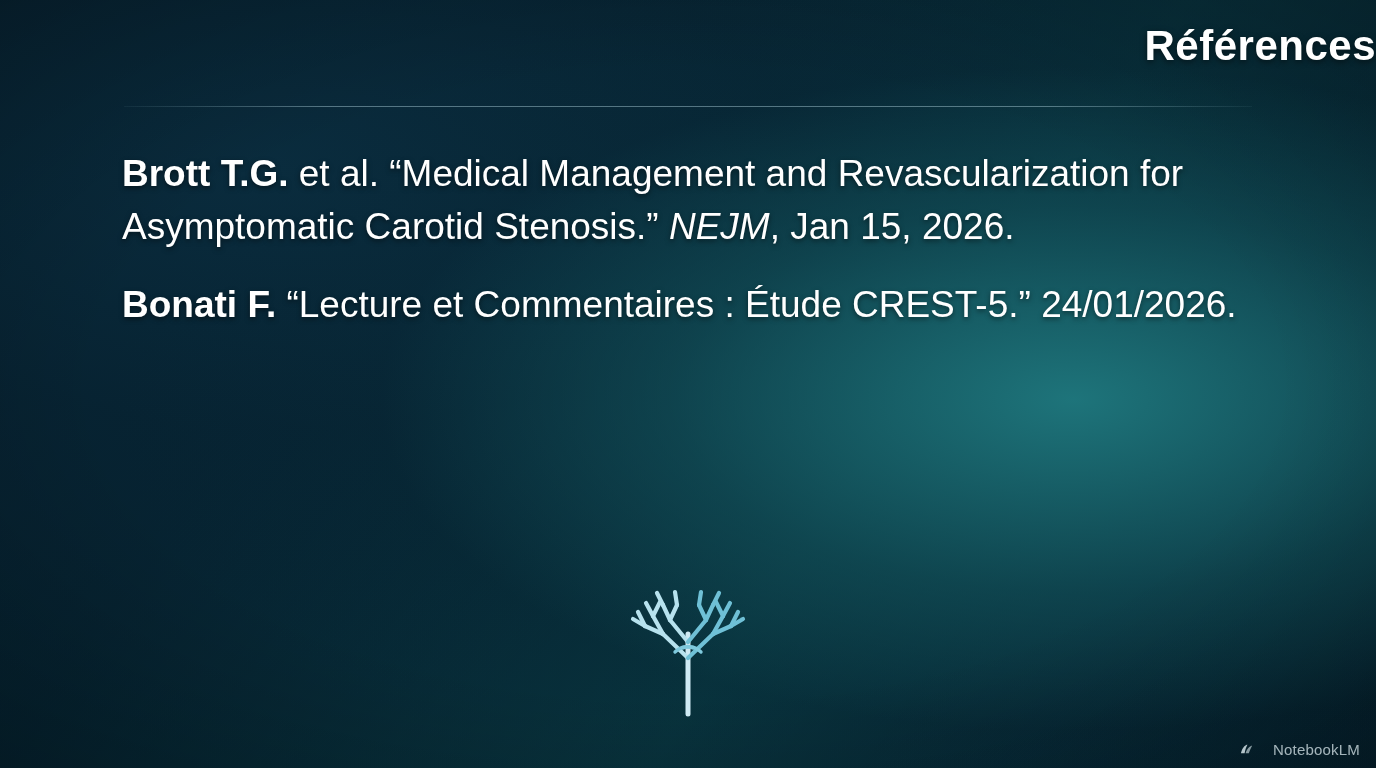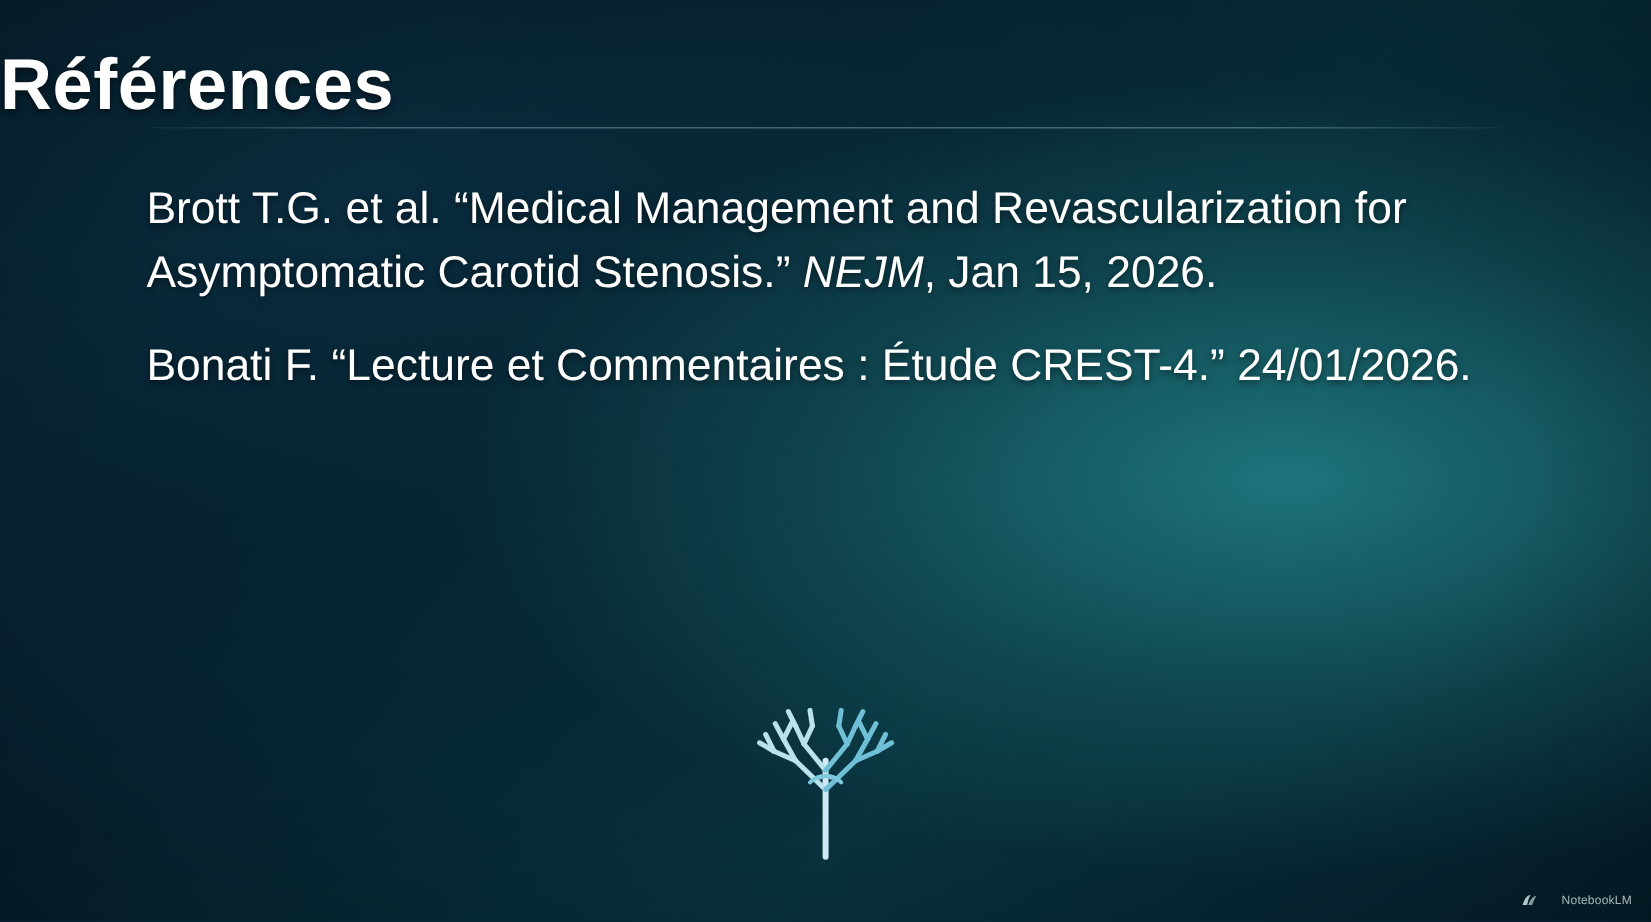--- a/index.html
+++ b/index.html
@@ -27,25 +27,25 @@
   #slide::after {
     content: "";
     position: absolute;
     inset: 0;
     pointer-events: none;
     background: radial-gradient(ellipse 95% 90% at 50% 50%, rgba(0,0,0,0) 45%, rgba(0,0,0,0.28) 85%, rgba(0,0,0,0.45) 100%);
   }
 
   .title {
     position: absolute;
-    top: 36px;
+    top: 22px;
     left: 0;
     width: 100%;
-    text-align: left;
-    font-size: 60px;
+    text-align: right;
+    font-size: 42px;
     font-weight: bold;
     color: #ffffff;
     letter-spacing: 0.5px;
     text-shadow: 0 2px 6px rgba(0,0,0,0.55);
     z-index: 3;
   }
 
   .title-rule {
     position: absolute;
     top: 106px;
@@ -65,21 +65,21 @@
   }
 
   .ref {
     color: #ffffff;
     font-size: 37px;
     line-height: 1.42;
     margin-bottom: 26px;
     text-shadow: 0 2px 5px rgba(0,0,0,0.5);
   }
 
-  .ref b { font-weight: normal; }
+  .ref b { font-weight: bold; }
   .ref i { }
 
   .logo-wrap {
     position: absolute;
     left: 0;
     bottom: 46px;
     width: 100%;
     display: flex;
     justify-content: center;
     z-index: 3;
@@ -88,21 +88,21 @@
   .logo-wrap svg { display: block; }
 
   .footer-brand {
     position: absolute;
     right: 16px;
     bottom: 10px;
     display: flex;
     align-items: center;
     gap: 19px;
     color: rgba(226,240,244,0.72);
-    font-size: 10px;
+    font-size: 15px;
     letter-spacing: 0.2px;
     z-index: 4;
   }
   .footer-brand svg { display: block; opacity: 0.8; }
 </style>
 </head>
 <body>
 
 <div id="slide">
 
@@ -110,21 +110,21 @@
   <div class="title-rule"></div>
 
   <div class="refs">
 
     <div class="ref">
       <b>Brott T.G.</b><span> et al. </span><span>“</span><span>Medical Management and Revascularization for Asymptomatic Carotid Stenosis.</span><span>” </span><i>NEJM</i><span>, Jan 15, 2026.</span>
     </div>
 
 
     <div class="ref">
-      <b>Bonati F.</b><span> </span><span>“</span><span>Lecture et Commentaires : Étude CREST-4.</span><span>” </span><i></i><span> 24/01/2026.</span>
+      <b>Bonati F.</b><span> </span><span>“</span><span>Lecture et Commentaires : Étude CREST-5.</span><span>” </span><i></i><span> 24/01/2026.</span>
     </div>
 
   </div>
 
   <div class="logo-wrap">
     <svg width="150" height="150" viewBox="0 0 150 150">
       <g fill="none" stroke="#b7e2ee" stroke-width="4.2" stroke-linecap="round">
 
         <path d="M75 142 L75 62" stroke="#cfeaf4" stroke-width="5"></path>
 

